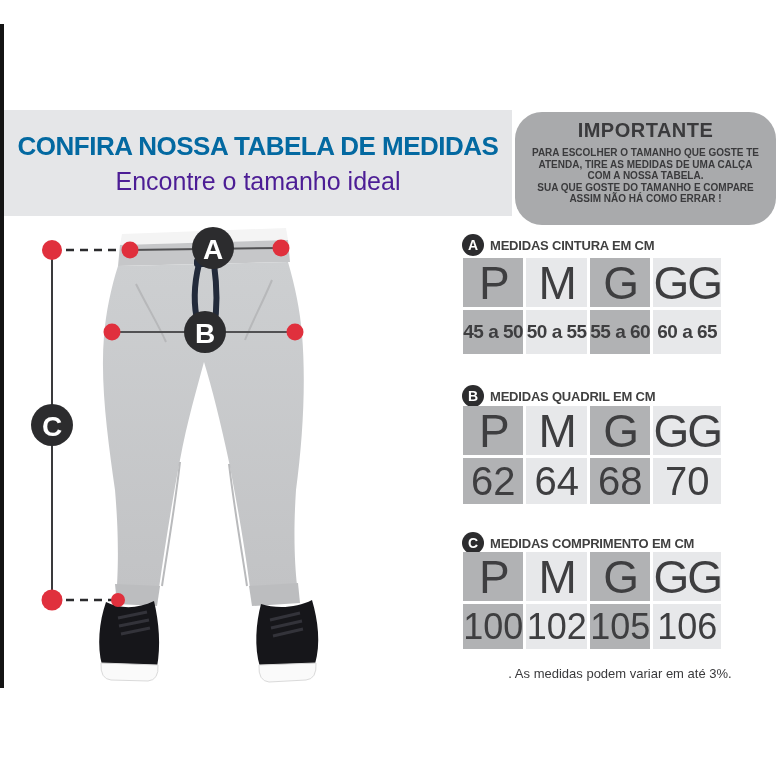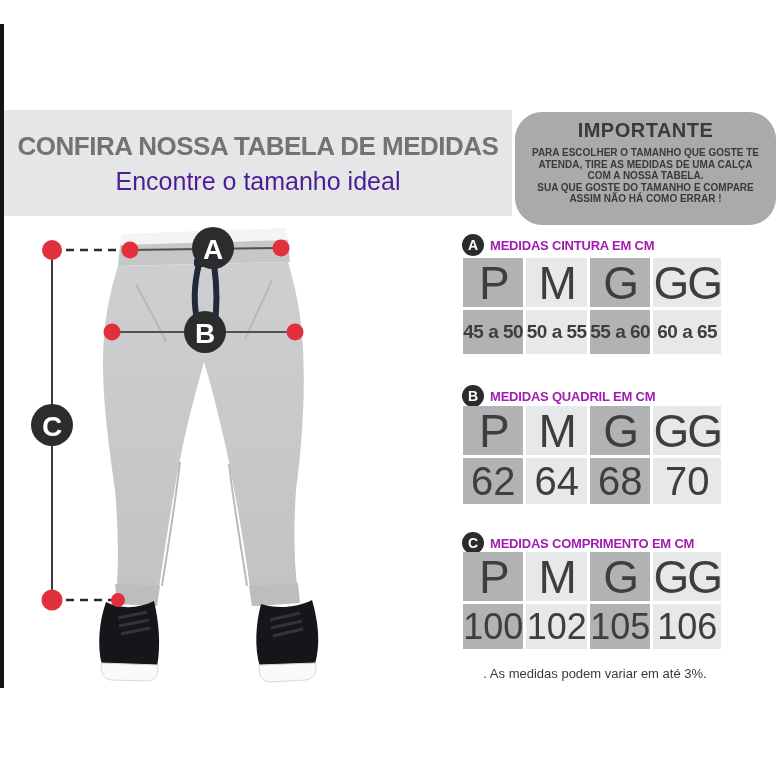--- a/index.html
+++ b/index.html
@@ -8,41 +8,41 @@
     font-family:"Liberation Sans",sans-serif;overflow:hidden;
   }
   
   .black-edge{position:absolute;left:0;top:24px;width:4px;height:664px;background:#141414;}
 
   
   .header-left{
     position:absolute;left:4px;top:110px;width:508px;height:106px;background:#e5e6e8;
     display:flex;flex-direction:column;align-items:center;justify-content:center;gap:5px;
   }
-  .header-left h1{margin:0;font-size:26px;font-weight:bold;color:#737373;letter-spacing:-0.5px;}
+  .header-left h1{margin:0;font-size:26px;font-weight:bold;color:#0369a1;letter-spacing:-0.5px;}
   .header-left p{margin:0;font-size:25px;font-weight:400;color:#4c1d95;}
 
   
   .important-box{
     position:absolute;left:515px;top:112px;width:261px;height:113px;background:#a9aaac;
     color:#3a3a3c;text-align:center;box-sizing:border-box;padding-top:7px;border-radius:27px;
   }
   .important-box h2{margin:0 0 5px 0;font-size:20px;font-weight:bold;letter-spacing:0.5px;}
   .important-box .imp-line{margin:0;font-size:10px;font-weight:bold;line-height:11.6px;}
 
   
   .diagram{position:absolute;left:18px;top:222px;width:432px;height:478px;}
 
   
   .section-label{position:absolute;left:462px;display:flex;align-items:center;gap:6px;}
   .badge{
     width:22px;height:22px;border-radius:50%;background:#2c2c2e;color:#ffffff;
     font-size:14px;font-weight:bold;display:flex;align-items:center;justify-content:center;flex:0 0 auto;
   }
-  .label-text{font-size:13px;font-weight:bold;color:#a21caf;letter-spacing:-0.2px;white-space:nowrap;}
+  .label-text{font-size:13px;font-weight:bold;color:#404040;letter-spacing:-0.2px;white-space:nowrap;}
 
   .size-table{
     position:absolute;left:463px;width:258px;display:grid;
     grid-template-columns:repeat(4,1fr);column-gap:3px;row-gap:3px;
   }
   .size-table .cell{
     display:flex;align-items:center;justify-content:center;
     color:#3e3e40;white-space:nowrap;overflow:visible;
   }
   .cell.dark{background:#b1b2b4;}
@@ -51,21 +51,21 @@
   .t-a .cell.head,.t-b .cell.head,.t-c .cell.head{height:49px;}
   .t-a .cell.val{height:44px;font-size:19px;font-weight:bold;letter-spacing:-0.5px;}
   .t-b .cell.val{height:46px;font-size:40px;font-weight:400;}
   .t-c .cell.val{height:45px;font-size:36px;font-weight:400;}
 
   .label-a{top:234px;} .table-a{top:258px;}
   .label-b{top:385px;} .table-b{top:406px;}
   .label-c{top:532px;} .table-c{top:552px;}
 
   .footnote{
-    position:absolute;left:462px;top:666px;width:266px;margin:0;
+    position:absolute;left:487px;top:666px;width:266px;margin:0;
     text-align:center;font-size:13px;color:#3a3a3c;
   }
 </style>
 </head>
 <body>
 
 <div class="canvas">
 
   <div class="black-edge"></div>
 

